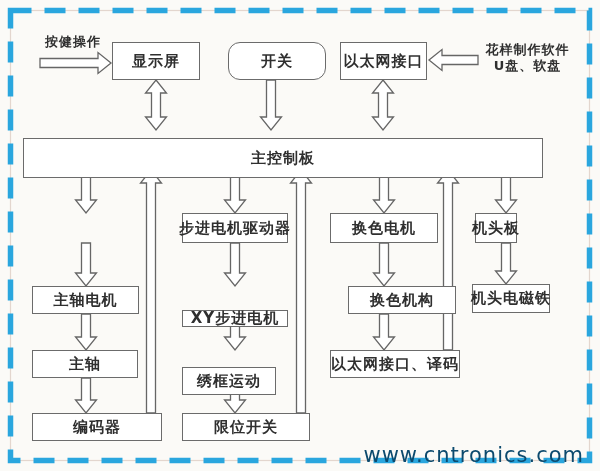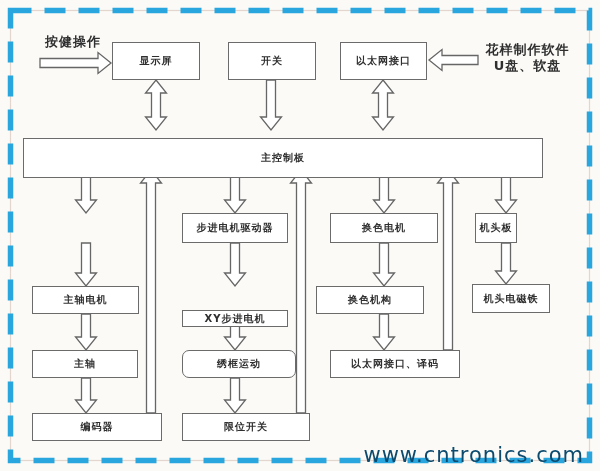--- a/index.html
+++ b/index.html
@@ -15,21 +15,21 @@
   }
   .arrow-layer{
     position:absolute;left:0;top:0;width:600px;height:471px;
   }
   .node{
     position:absolute;
     background:#ffffff;
     border:1.4px solid #6b6b6b;
     box-sizing:border-box;
     display:flex;align-items:center;justify-content:center;
-    font-size:10px;font-weight:bold;color:#2f2f2f;
+    font-size:15px;font-weight:bold;color:#2f2f2f;
     letter-spacing:1px;
     white-space:nowrap;
   }
   .free-label{
     position:absolute;
     font-size:13px;font-weight:bold;color:#2f2f2f;
     letter-spacing:1px;
     text-align:center;
     line-height:1.25;
   }
@@ -74,35 +74,35 @@
     </svg>
 
   <div class="free-label" style="left:36px;top:34px;width:74px;">按健操作</div>
 
   <div class="free-label" style="left:470px;top:42px;width:115px;">
     <div>花样制作软件</div>
     <div>U盘、软盘</div>
   </div>
 
   <div class="node" style="left:112px;top:42px;width:88px;height:38px;">显示屏</div>
-  <div class="node" style="left:228px;top:42px;width:88px;height:38px;">开关</div>
+  <div class="node" style="left:228px;top:42px;width:98px;height:38px;border-radius:12px;">开关</div>
   <div class="node" style="left:340px;top:42px;width:87px;height:38px;">以太网接口</div>
 
   <div class="node" style="left:23px;top:130px;width:520px;height:40px;margin-top:8px;">主控制板</div>
 
   <div class="node" style="left:182px;top:213px;width:106px;height:30px;">步进电机驱动器</div>
   <div class="node" style="left:330px;top:213px;width:108px;height:30px;">换色电机</div>
   <div class="node" style="left:475px;top:213px;width:42px;height:30px;">机头板</div>
 
   <div class="node" style="left:32px;top:286px;width:107px;height:28px;">主轴电机</div>
   <div class="node" style="left:182px;top:286px;width:106px;height:17px;margin-top:24px;">XY步进电机</div>
-  <div class="node" style="left:316px;top:286px;width:108px;height:28px;">换色机构</div>
+  <div class="node" style="left:348px;top:286px;width:108px;height:28px;">换色机构</div>
   <div class="node" style="left:472px;top:284px;width:78px;height:29px;text-align:center;">机头电磁铁</div>
 
   <div class="node" style="left:32px;top:350px;width:106px;height:28px;">主轴</div>
-  <div class="node" style="left:182px;top:350px;width:114px;height:28px;border-radius:7px;">绣框运动</div>
+  <div class="node" style="left:182px;top:367px;width:94px;height:28px;">绣框运动</div>
   <div class="node" style="left:330px;top:350px;width:130px;height:28px;">以太网接口、译码</div>
 
   <div class="node" style="left:32px;top:413px;width:130px;height:28px;">编码器</div>
   <div class="node" style="left:182px;top:413px;width:128px;height:28px;">限位开关</div>
 
   <div class="watermark">www.cntronics.com</div>
 </div>
 
 </body></html>

